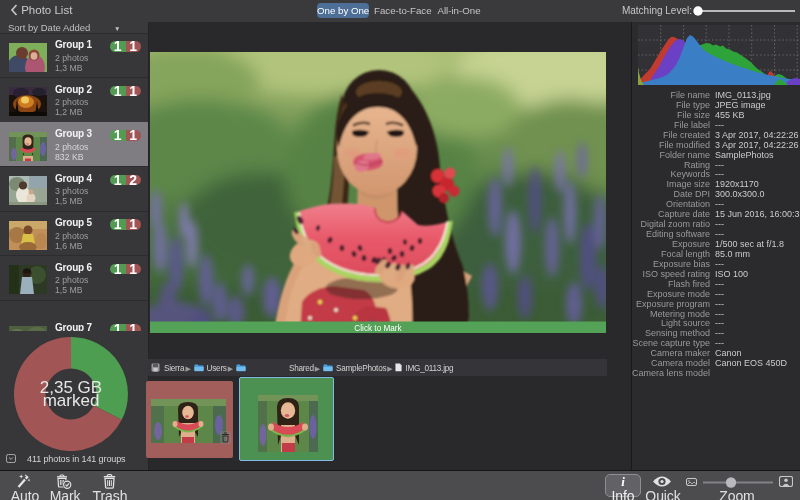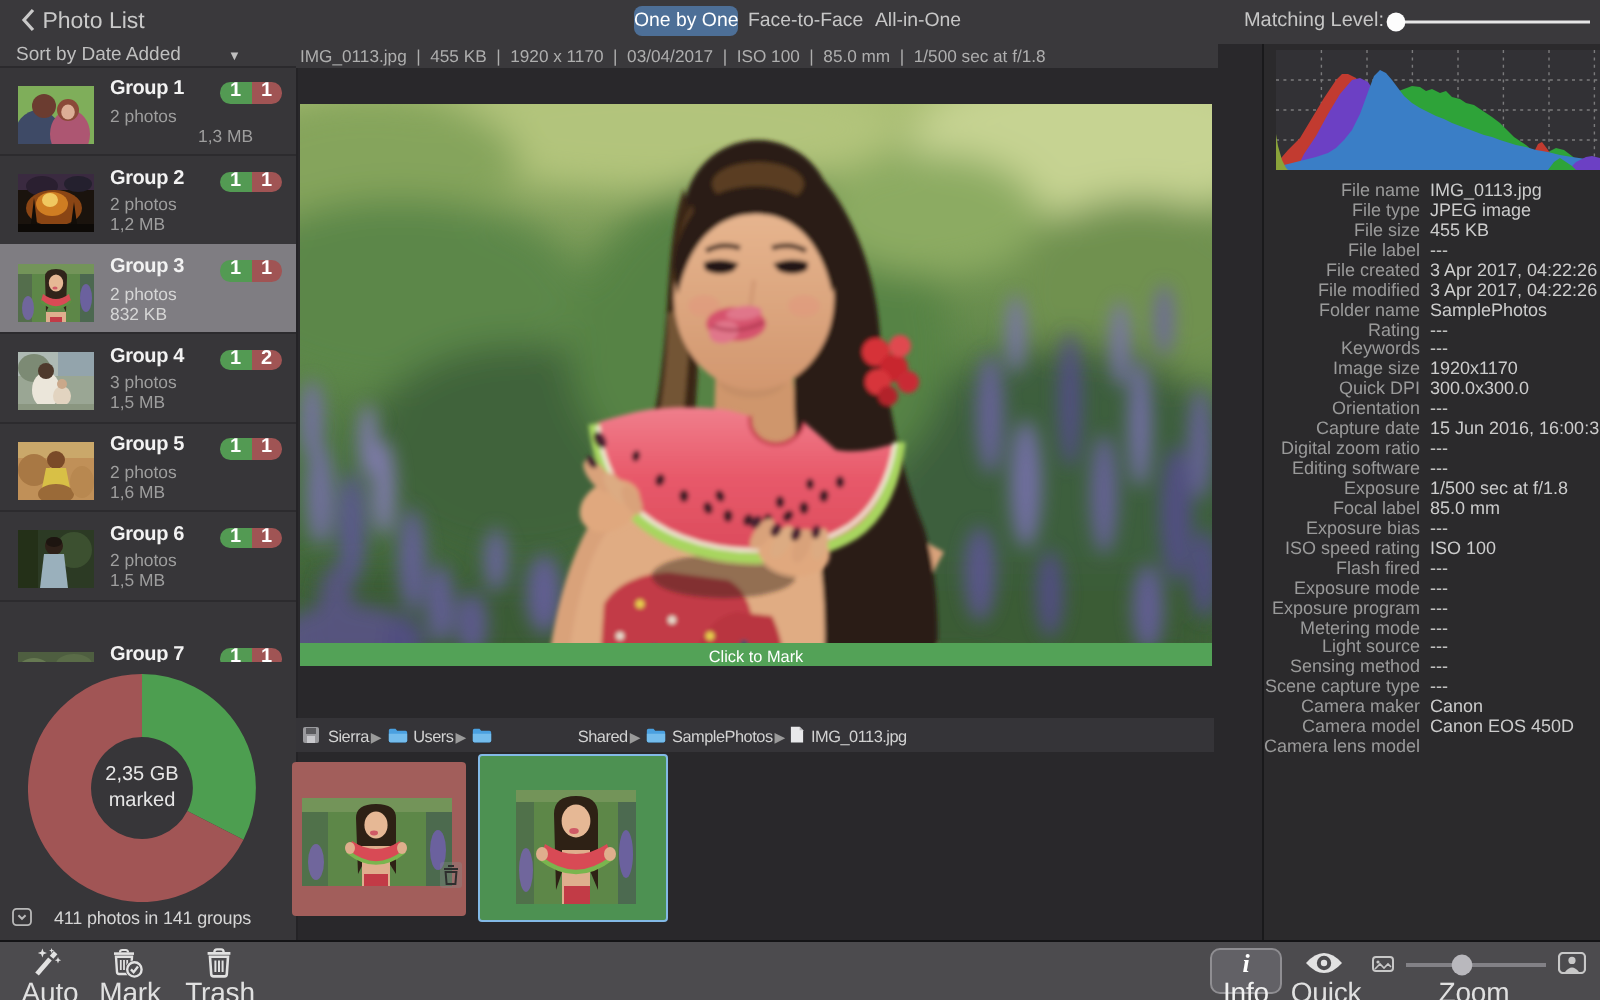--- a/index.html
+++ b/index.html
@@ -12,21 +12,21 @@
   .segsel{background:#4d6f97;border-radius:4px;color:#fff;text-align:center;}
   
   #sb{left:0;top:22px;width:148px;height:448px;background:#373639;}
   #sortbar{left:0;top:0;height:11px;background:#3a393c;border-bottom:1px solid #2b2a2d;color:#bfbfbf;font-size:9.5px;line-height:11px;padding-left:8px;width:140px;}
   .grow{left:0;width:148px;height:44px;border-bottom:1px solid #2c2b2e;}
   .grow.sel{background:#7f7d82;}
   .gthumb{left:9px;top:9.5px;width:38px;height:29px;overflow:hidden;}
   .gtitle{left:55px;top:6px;font-size:10px;font-weight:bold;color:#f2f2f2;letter-spacing:-0.2px;}
   .gsub{left:55px;font-size:8.7px;color:#9e9e9e;}
   .sel .gsub{color:#d6d6d6;}
-  .badges{left:110px;top:8px;height:10.5px;border-radius:5.2px;overflow:hidden;font-size:10px;font-weight:bold;color:#fff;line-height:10.5px;}
+  .badges{left:110px;top:8px;height:10.5px;border-radius:5.2px;overflow:hidden;font-size:14px;font-weight:bold;color:#fff;line-height:10.5px;}
   .bg1{display:inline-block;width:15.5px;height:10.5px;background:#539a53;text-align:center;vertical-align:top;}
   .bg2{display:inline-block;width:15.5px;height:10.5px;background:#a05454;text-align:center;vertical-align:top;}
   
   #meta{left:148px;top:22px;width:459px;height:12px;background:#3a393c;color:#aeaeae;font-size:8.6px;line-height:12px;padding-left:2px;}
   #crumbs{left:151px;top:362px;width:456px;height:14px;color:#d2d2d2;font-size:8.2px;line-height:14px;letter-spacing:-0.25px;}
   
   #rp{left:607px;top:22px;width:193px;height:448px;background:#2b2a2c;border-left:1px solid #19191b;width:192px;margin-left:24px;}
   .trow{position:absolute;left:0;width:192px;height:10px;font-size:9px;line-height:10px;}
   .tlab{position:absolute;left:-16px;top:0;width:94px;text-align:right;color:#9a9a9a;white-space:nowrap;}
   .tval{position:absolute;left:83px;top:0;color:#cccccc;white-space:nowrap;}
@@ -56,21 +56,21 @@
   <svg class="gthumb abs" width="38" height="29">
           <rect width="38" height="29" fill="#7fae5a"></rect>
           <ellipse cx="10" cy="26" rx="12" ry="14" fill="#3e4a66"></ellipse>
           <circle cx="13" cy="10" r="6" fill="#6b3c30"></circle>
           <ellipse cx="26" cy="24" rx="10" ry="12" fill="#ad5672"></ellipse>
           <circle cx="25" cy="12" r="5.5" fill="#8a4938"></circle>
           <ellipse cx="25" cy="13" rx="3.4" ry="3.8" fill="#dcae96"></ellipse>
         </svg>
   <div class="gtitle abs">Group 1</div>
   <div class="gsub abs" style="top:19.5px;">2 photos</div>
-  <div class="gsub abs" style="top:29.5px;margin-left:44px;">1,3 MB</div>
+  <div class="gsub abs" style="top:29.5px;">1,3 MB</div>
   <div class="badges abs"><span class="bg1">1</span><span class="bg2">1</span></div>
 </div>
 <div class="grow abs" style="top:55.5px;">
   <svg class="gthumb abs" width="38" height="29">
           <rect width="38" height="29" fill="#1a130d"></rect>
           <rect width="38" height="8" fill="#3a2a40"></rect>
           <ellipse cx="12" cy="6" rx="8" ry="5" fill="#2a1f30"></ellipse>
           <ellipse cx="30" cy="5" rx="7" ry="4" fill="#24202e"></ellipse>
           <ellipse cx="18" cy="17" rx="14" ry="9" fill="#8a4514"></ellipse>
           <ellipse cx="17" cy="15" rx="8" ry="6" fill="#cf7d22"></ellipse>
@@ -165,31 +165,30 @@
   <div class="gsub abs" style="top:19.5px;">2 photos</div>
   <div class="gsub abs" style="top:29.5px;">1,4 MB</div>
   <div class="badges abs"><span class="bg1">1</span><span class="bg2">1</span></div>
 </div>
 
   <div class="abs" style="left:0;top:309px;width:148px;height:139px;background:#373639;"></div>
 <svg class="abs" style="left:14px;top:314.5px;" width="114" height="114" viewBox="0 0 114 114">
 <path d="M57 15.8 A41.2 41.2 0 0 1 93.7 75.7" stroke="#4d9e50" stroke-width="31.5" fill="none"></path>
 <path d="M93.7 75.7 A41.2 41.2 0 1 1 57 15.8" stroke="#a15555" stroke-width="31.5" fill="none"></path>
 </svg>
-<div class="abs" style="left:14px;top:359px;width:114px;text-align:center;color:#e6e6e6;font-size:10px;line-height:13px;">2,35 GB<br>marked</div>
+<div class="abs" style="left:14px;top:359px;width:114px;text-align:center;color:#e6e6e6;font-size:17px;line-height:13px;">2,35 GB<br>marked</div>
 
   <svg class="abs" style="left:6px;top:432px;" width="10" height="9" viewBox="0 0 11 10">
         <rect x="0.5" y="0.5" width="10" height="9" rx="2" fill="none" stroke="#b8b8b8" stroke-width="1"></rect>
         <path d="M3.5 4 L5.5 6 L7.5 4" stroke="#b8b8b8" stroke-width="1.1" fill="none"></path>
       </svg>
 <div class="abs" style="left:27px;top:432px;width:118px;font-size:9px;color:#d5d5d5;letter-spacing:-0.1px;">411 photos in 141 groups</div>
 
 </div>
 <div class="abs" style="left:148px;top:22px;width:1px;height:448px;background:#242326;"></div>
-<div id="meta" class="abs">IMG_0113.jpg &nbsp;|&nbsp; 455 KB &nbsp;|&nbsp; 1920 x 1170 &nbsp;|&nbsp; 03/04/2017 &nbsp;|&nbsp; ISO 100 &nbsp;|&nbsp; 85.0 mm &nbsp;|&nbsp; 1/500 sec at f/1.8</div>
 <svg class="abs" style="left:150px;top:52px;" width="456" height="281" viewBox="0 0 456 281">
 <defs>
 <linearGradient id="bgg" x1="0" y1="0" x2="0" y2="1">
 <stop offset="0" stop-color="#a9bd72"></stop>
           <stop offset="0.32" stop-color="#6d9150"></stop>
           <stop offset="0.65" stop-color="#4a7340"></stop>
           <stop offset="1" stop-color="#3c5f36"></stop>
 </linearGradient>
 <linearGradient id="skin" x1="0" y1="0" x2="0" y2="1">
 <stop offset="0" stop-color="#e7b690"></stop>
@@ -470,21 +469,21 @@
       </div>
 <div class="trow" style="top:147.4px;">
         <span class="tlab">Keywords</span>
         <span class="tval">---</span>
       </div>
 <div class="trow" style="top:157.4px;">
         <span class="tlab">Image size</span>
         <span class="tval">1920x1170</span>
       </div>
 <div class="trow" style="top:167.3px;">
-        <span class="tlab">Quick DPI</span>
+        <span class="tlab">Date DPI</span>
         <span class="tval">300.0x300.0</span>
       </div>
 <div class="trow" style="top:177.2px;">
         <span class="tlab">Orientation</span>
         <span class="tval">---</span>
       </div>
 <div class="trow" style="top:187.2px;">
         <span class="tlab">Capture date</span>
         <span class="tval">15 Jun 2016, 16:00:38</span>
       </div>
@@ -494,21 +493,21 @@
       </div>
 <div class="trow" style="top:207.0px;">
         <span class="tlab">Editing software</span>
         <span class="tval">---</span>
       </div>
 <div class="trow" style="top:217.0px;">
         <span class="tlab">Exposure</span>
         <span class="tval">1/500 sec at f/1.8</span>
       </div>
 <div class="trow" style="top:226.9px;">
-        <span class="tlab">Focal label</span>
+        <span class="tlab">Focal length</span>
         <span class="tval">85.0 mm</span>
       </div>
 <div class="trow" style="top:236.8px;">
         <span class="tlab">Exposure bias</span>
         <span class="tval">---</span>
       </div>
 <div class="trow" style="top:246.7px;">
         <span class="tlab">ISO speed rating</span>
         <span class="tval">ISO 100</span>
       </div>

